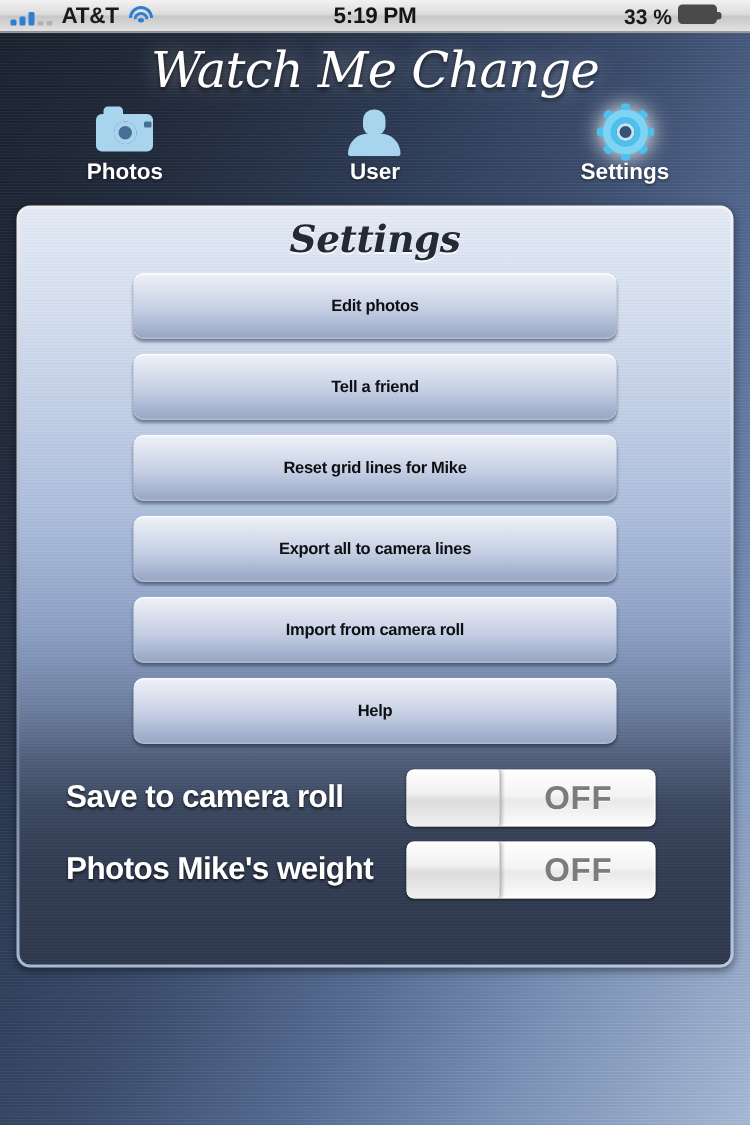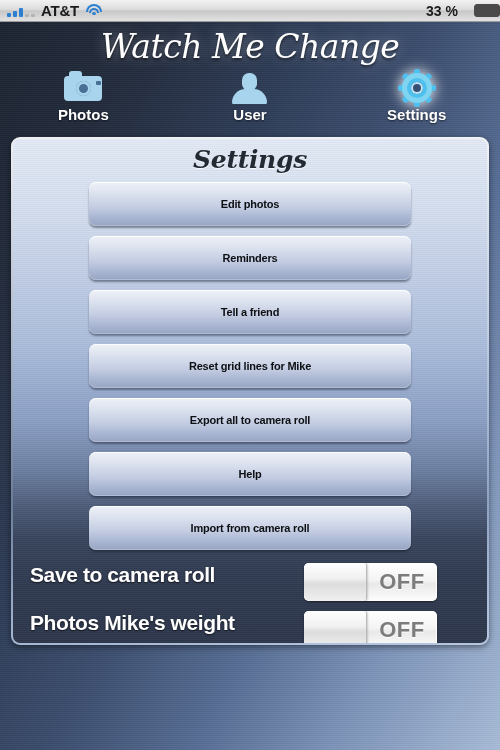--- a/index.html
+++ b/index.html
@@ -57,21 +57,21 @@
   .carrier { font-size:15px; font-weight:bold; color:#1a1a1a; letter-spacing:-0.2px; }
   .wifi { width:17px; height:13px; position:relative; }
   .wifi span { position:absolute; left:50%; transform:translateX(-50%);
     border:2px solid #2f7fd0; border-bottom:none; border-radius:14px 14px 0 0; }
   .wifi .w1 { width:16px; height:8px; top:0; }
   .wifi .w2 { width:10px; height:5px; top:4px; }
   .wifi .w3 { width:4px;  height:3px; top:8px; border-radius:50%;
     border:none; background:#2f7fd0; }
   .sb-center { position:absolute; left:0; right:0; text-align:center;
     font-size:15px; font-weight:bold; color:#151515; letter-spacing:-0.2px; }
-  .sb-right { margin-left:auto; display:flex; align-items:center; gap:16px; padding-right:0; z-index:2; }
+  .sb-right { margin-left:auto; display:flex; align-items:flex-start; gap:4px; padding-right:22px; z-index:2; }
   .battpct { font-size:14px; font-weight:bold; color:#1a1a1a; }
   .batt { position:relative; width:26px; height:13px;
     border:1px solid #4a4a4a; border-radius:3px; background:#4a4a4a; padding:1px; }
   .batt::after { content:""; position:absolute; right:-4px; top:4px;
     width:3px; height:5px; background:#4a4a4a; border-radius:0 2px 2px 0; }
   .batt .fill { height:100%; width:34%;
     background:linear-gradient(to bottom,#a8ee5a,#6cc824 60%,#57b015);
     border-radius:2px; }
 
   
@@ -204,32 +204,32 @@
     cursor:pointer;
   }
   .btn .blabel {
     font-size:11px; font-weight:bold; color:#0d0f12;
     letter-spacing:-0.2px;
   }
 
   
   #switches { position:relative; z-index:2; padding:3px 0 0 0; }
   .swrow {
-    display:flex; 
-    height:45px; padding:0 0 0 17px; margin-bottom:3px;
+    display:flex; align-items:center;
+    height:45px; padding:0 0 0 31px; margin-bottom:3px;
   }
   .swlabel {
     flex:1;
     font-size:21px; font-weight:bold; color:#ffffff;
     letter-spacing:-0.4px;
     text-shadow:0 1px 2px rgba(0,0,0,0.65);
     white-space:nowrap;
   }
   .switch {
-    position:relative; width:133px; height:38px;
+    position:relative; width:166px; height:38px;
     margin-right:50px;
     border-radius:5px;
     background:linear-gradient(to bottom,#ffffff 0%,#f4f4f4 45%,#e9e9e9 55%,#fdfdfd 100%);
     box-shadow:0 1px 2px rgba(0,0,0,0.5), inset 0 0 0 1px rgba(255,255,255,0.9);
     display:flex; align-items:center; cursor:pointer; overflow:hidden;
   }
   .switch .knob {
     width:63px; height:100%;
     border-radius:5px 3px 3px 5px;
     background:linear-gradient(to bottom,#fefefe 0%,#f1f1f1 40%,#dcdcdc 55%,#f0f0f0 100%);
@@ -257,20 +257,21 @@
           <i class="dim tiny"></i>
           <i class="dim tiny"></i>
       </span>
       <span class="carrier">AT&amp;T</span>
       <span class="wifi">
         <span class="w1"></span>
           <span class="w2"></span>
           <span class="w3"></span>
       </span>
     </div>
+    <div class="sb-center">5:19 PM</div>
     <div class="sb-right">
       <span class="battpct">33 %</span>
       <span class="batt"><span class="fill" style="width: 33%;"></span></span>
     </div>
   </div>
 
   <div id="header">
     <div id="apptitle">Watch Me Change</div>
   </div>
 
@@ -313,42 +314,39 @@
     <div id="panel-inner">
 
       <div id="panel-title">Settings</div>
 
       <div id="buttons">
 
         <div class="btn">
           <span class="blabel">Edit photos</span>
         </div>
 
-        <div class="btn">
-          <span class="blabel">Reminders</span>
-        </div>
 
         <div class="btn">
           <span class="blabel">Tell a friend</span>
         </div>
 
         <div class="btn">
           <span class="blabel">Reset grid lines for Mike</span>
         </div>
 
         <div class="btn">
-          <span class="blabel">Export all to camera roll</span>
+          <span class="blabel">Export all to camera lines</span>
+        </div>
+
+        <div class="btn">
+          <span class="blabel">Import from camera roll</span>
         </div>
 
         <div class="btn">
           <span class="blabel">Help</span>
-        </div>
-
-        <div class="btn">
-          <span class="blabel">Import from camera roll</span>
         </div>
 
       </div>
 
       <div id="switches">
 
         <div class="swrow">
           <span class="swlabel">Save to camera roll</span>
           <span class="switch">
             <span class="knob"></span>

